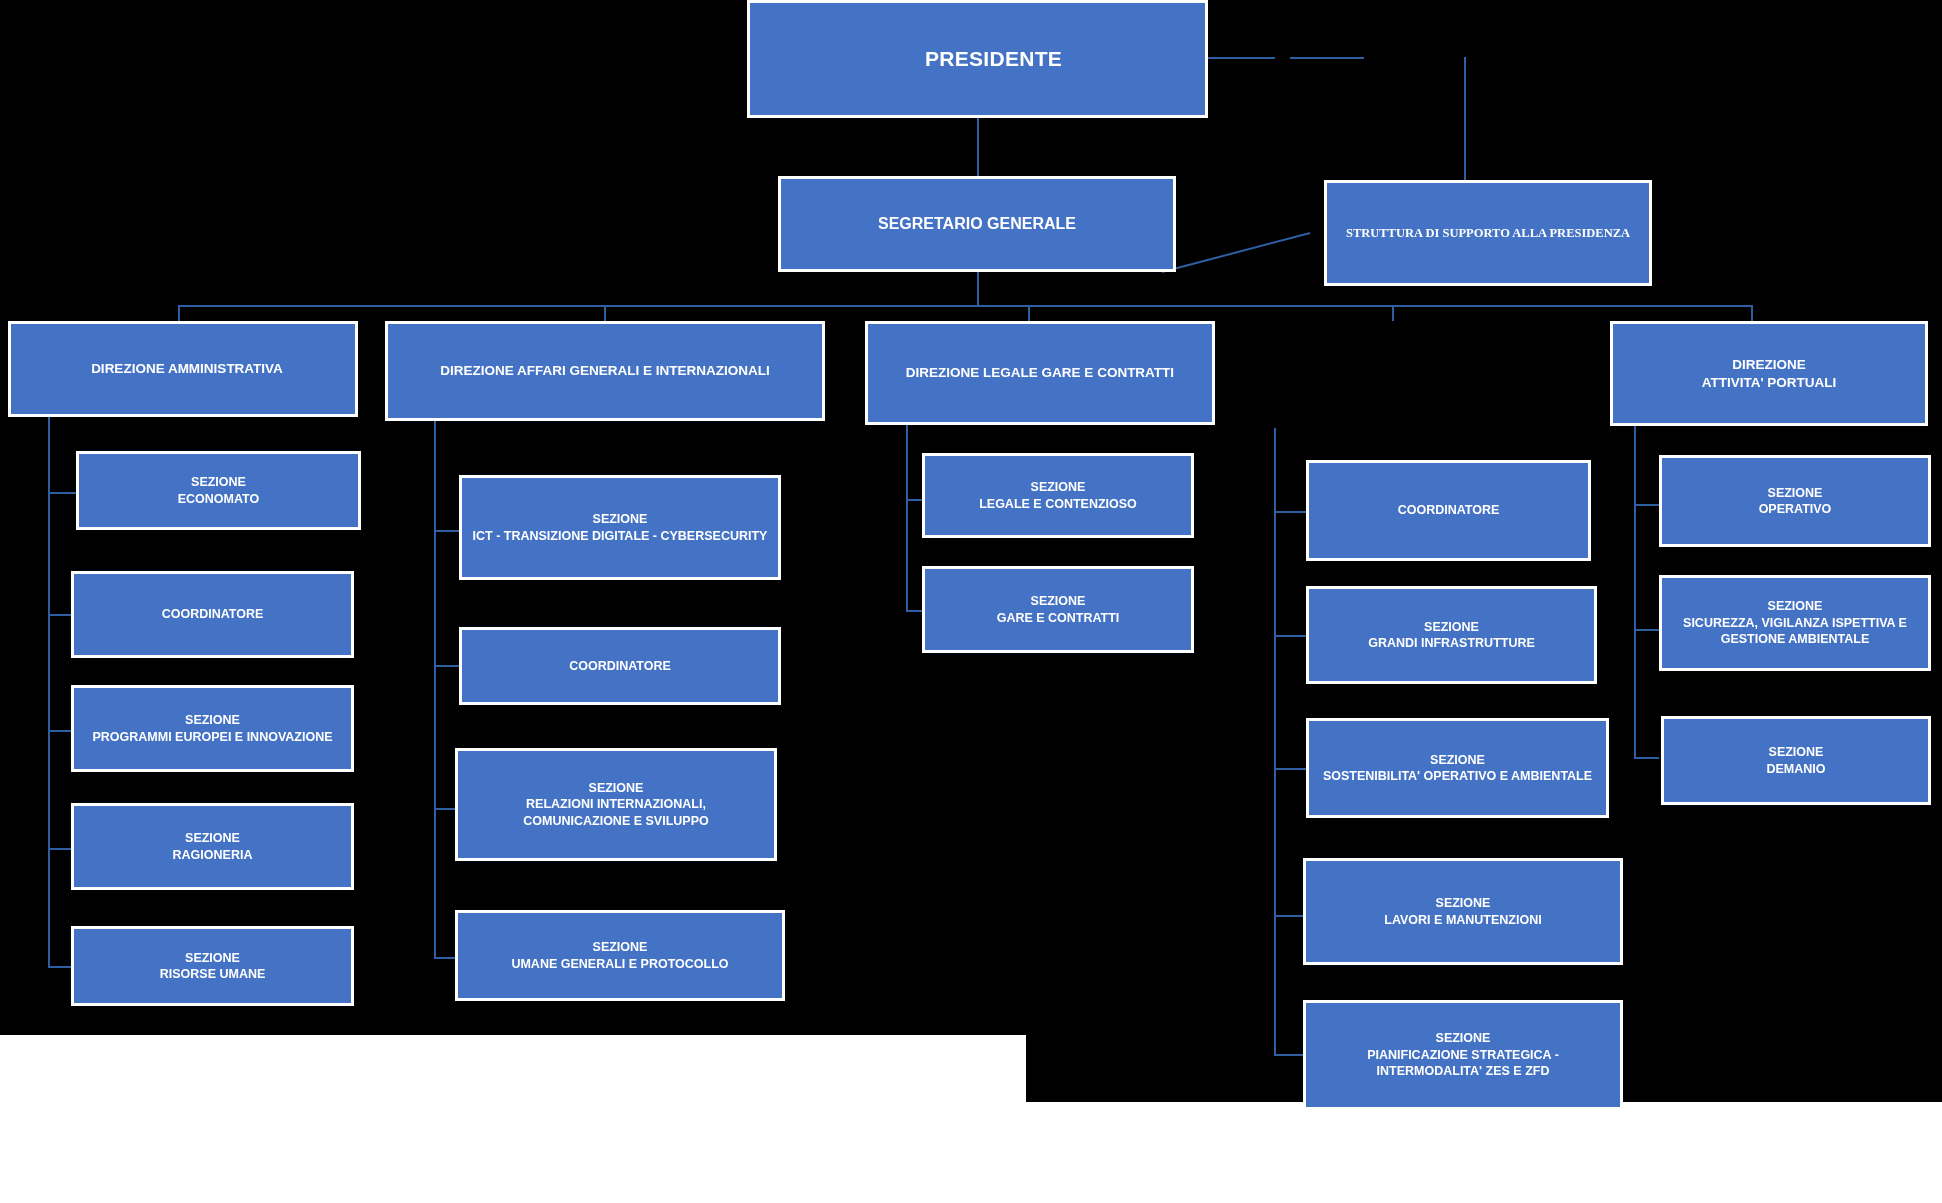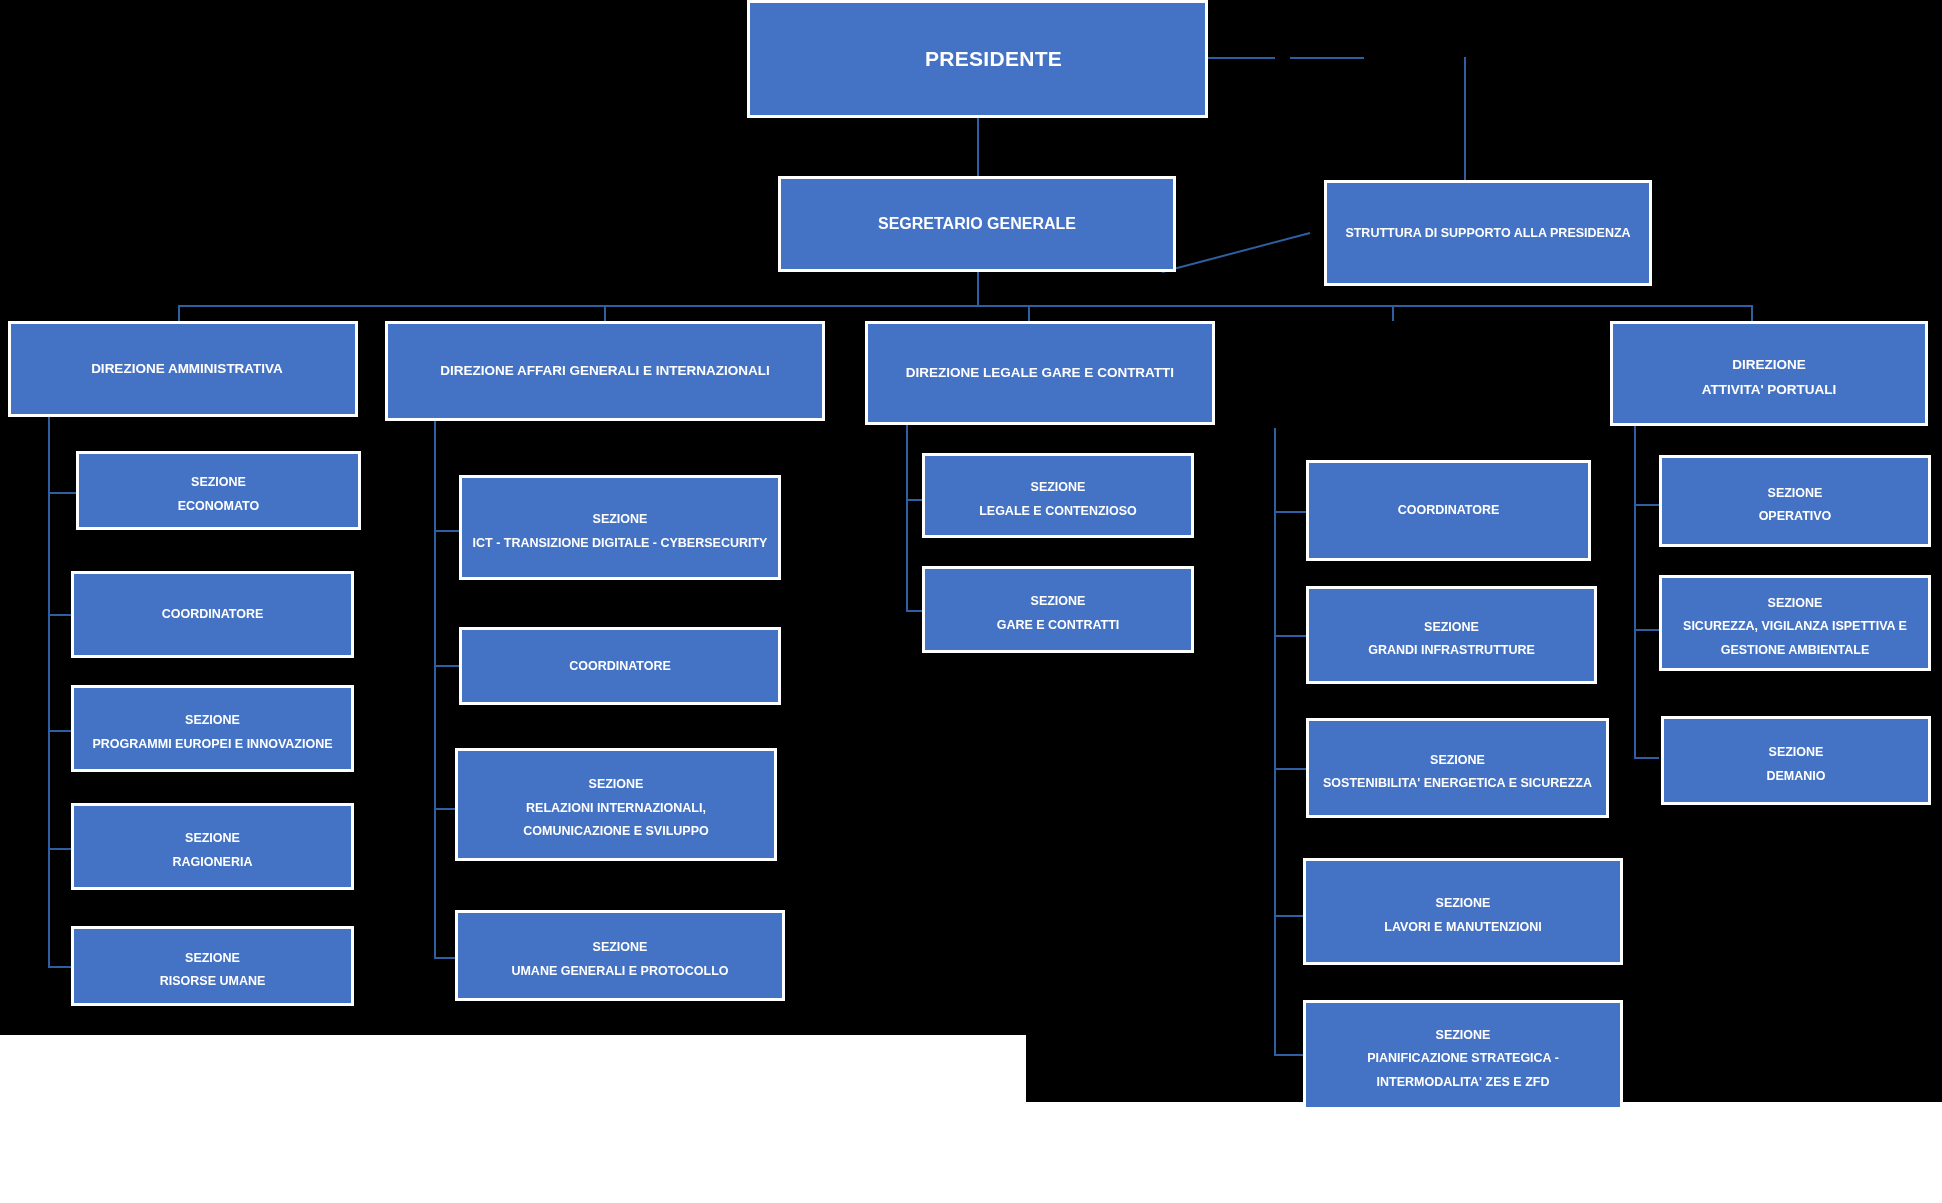--- a/index.html
+++ b/index.html
@@ -41,21 +41,21 @@
     display:flex;
     align-items:center;
     justify-content:center;
     text-align:center;
     color:#FFFFFF;
     font-weight:bold;
     line-height:1.32;
     padding:4px 8px;
   }
   .node .txt{display:block;width:100%;}
-  .node .ln{display:block;margin-top:7px;}
+  .node .ln{display:block;}
 
   .sz-xl{font-size:21px;letter-spacing:.3px;}
   .sz-lg{font-size:16px;}
   .sz-md{font-size:13.5px;}
   .sz-sm{font-size:12.5px;}
 </style>
 </head>
 <body>
 
 <div id="canvas">
@@ -114,21 +114,21 @@
   <div class="line h" style="left:1634px;top:757px;width:25px;"></div>
 
   <div class="node sz-xl" style="left:747px;top:0px;width:461px;height:118px;padding-left:40px;">
     <span class="txt">PRESIDENTE</span>
   </div>
 
   <div class="node sz-lg" style="left:778px;top:176px;width:398px;height:96px;">
     <span class="txt">SEGRETARIO GENERALE</span>
   </div>
 
-  <div class="node sz-sm" style="left:1324px;top:180px;width:328px;height:106px;">
+  <div class="node sz-sm" style="left:1324px;top:180px;width:328px;height:106px;font-family:Liberation Serif, serif;">
     <span class="txt">STRUTTURA DI SUPPORTO ALLA PRESIDENZA</span>
   </div>
 
   <div class="node sz-md" style="left:8px;top:321px;width:350px;height:96px;padding-left:16px;">
     <span class="txt">DIREZIONE AMMINISTRATIVA</span>
   </div>
 
   <div class="node sz-md" style="left:385px;top:321px;width:440px;height:100px;justify-content:flex-end;">
     <span class="txt">DIREZIONE AFFARI GENERALI E INTERNAZIONALI</span>
   </div>
@@ -224,21 +224,21 @@
   <div class="node sz-sm" style="left:1306px;top:586px;width:291px;height:98px;">
     <span class="txt">
       <span class="ln">SEZIONE</span>
       <span class="ln">GRANDI INFRASTRUTTURE</span>
     </span>
   </div>
 
   <div class="node sz-sm" style="left:1306px;top:718px;width:303px;height:100px;">
     <span class="txt">
       <span class="ln">SEZIONE</span>
-      <span class="ln">SOSTENIBILITA' ENERGETICA E SICUREZZA</span>
+      <span class="ln">SOSTENIBILITA' OPERATIVO E AMBIENTALE</span>
     </span>
   </div>
 
   <div class="node sz-sm" style="left:1303px;top:858px;width:320px;height:107px;">
     <span class="txt">
       <span class="ln">SEZIONE</span>
       <span class="ln">LAVORI E MANUTENZIONI</span>
     </span>
   </div>
 

